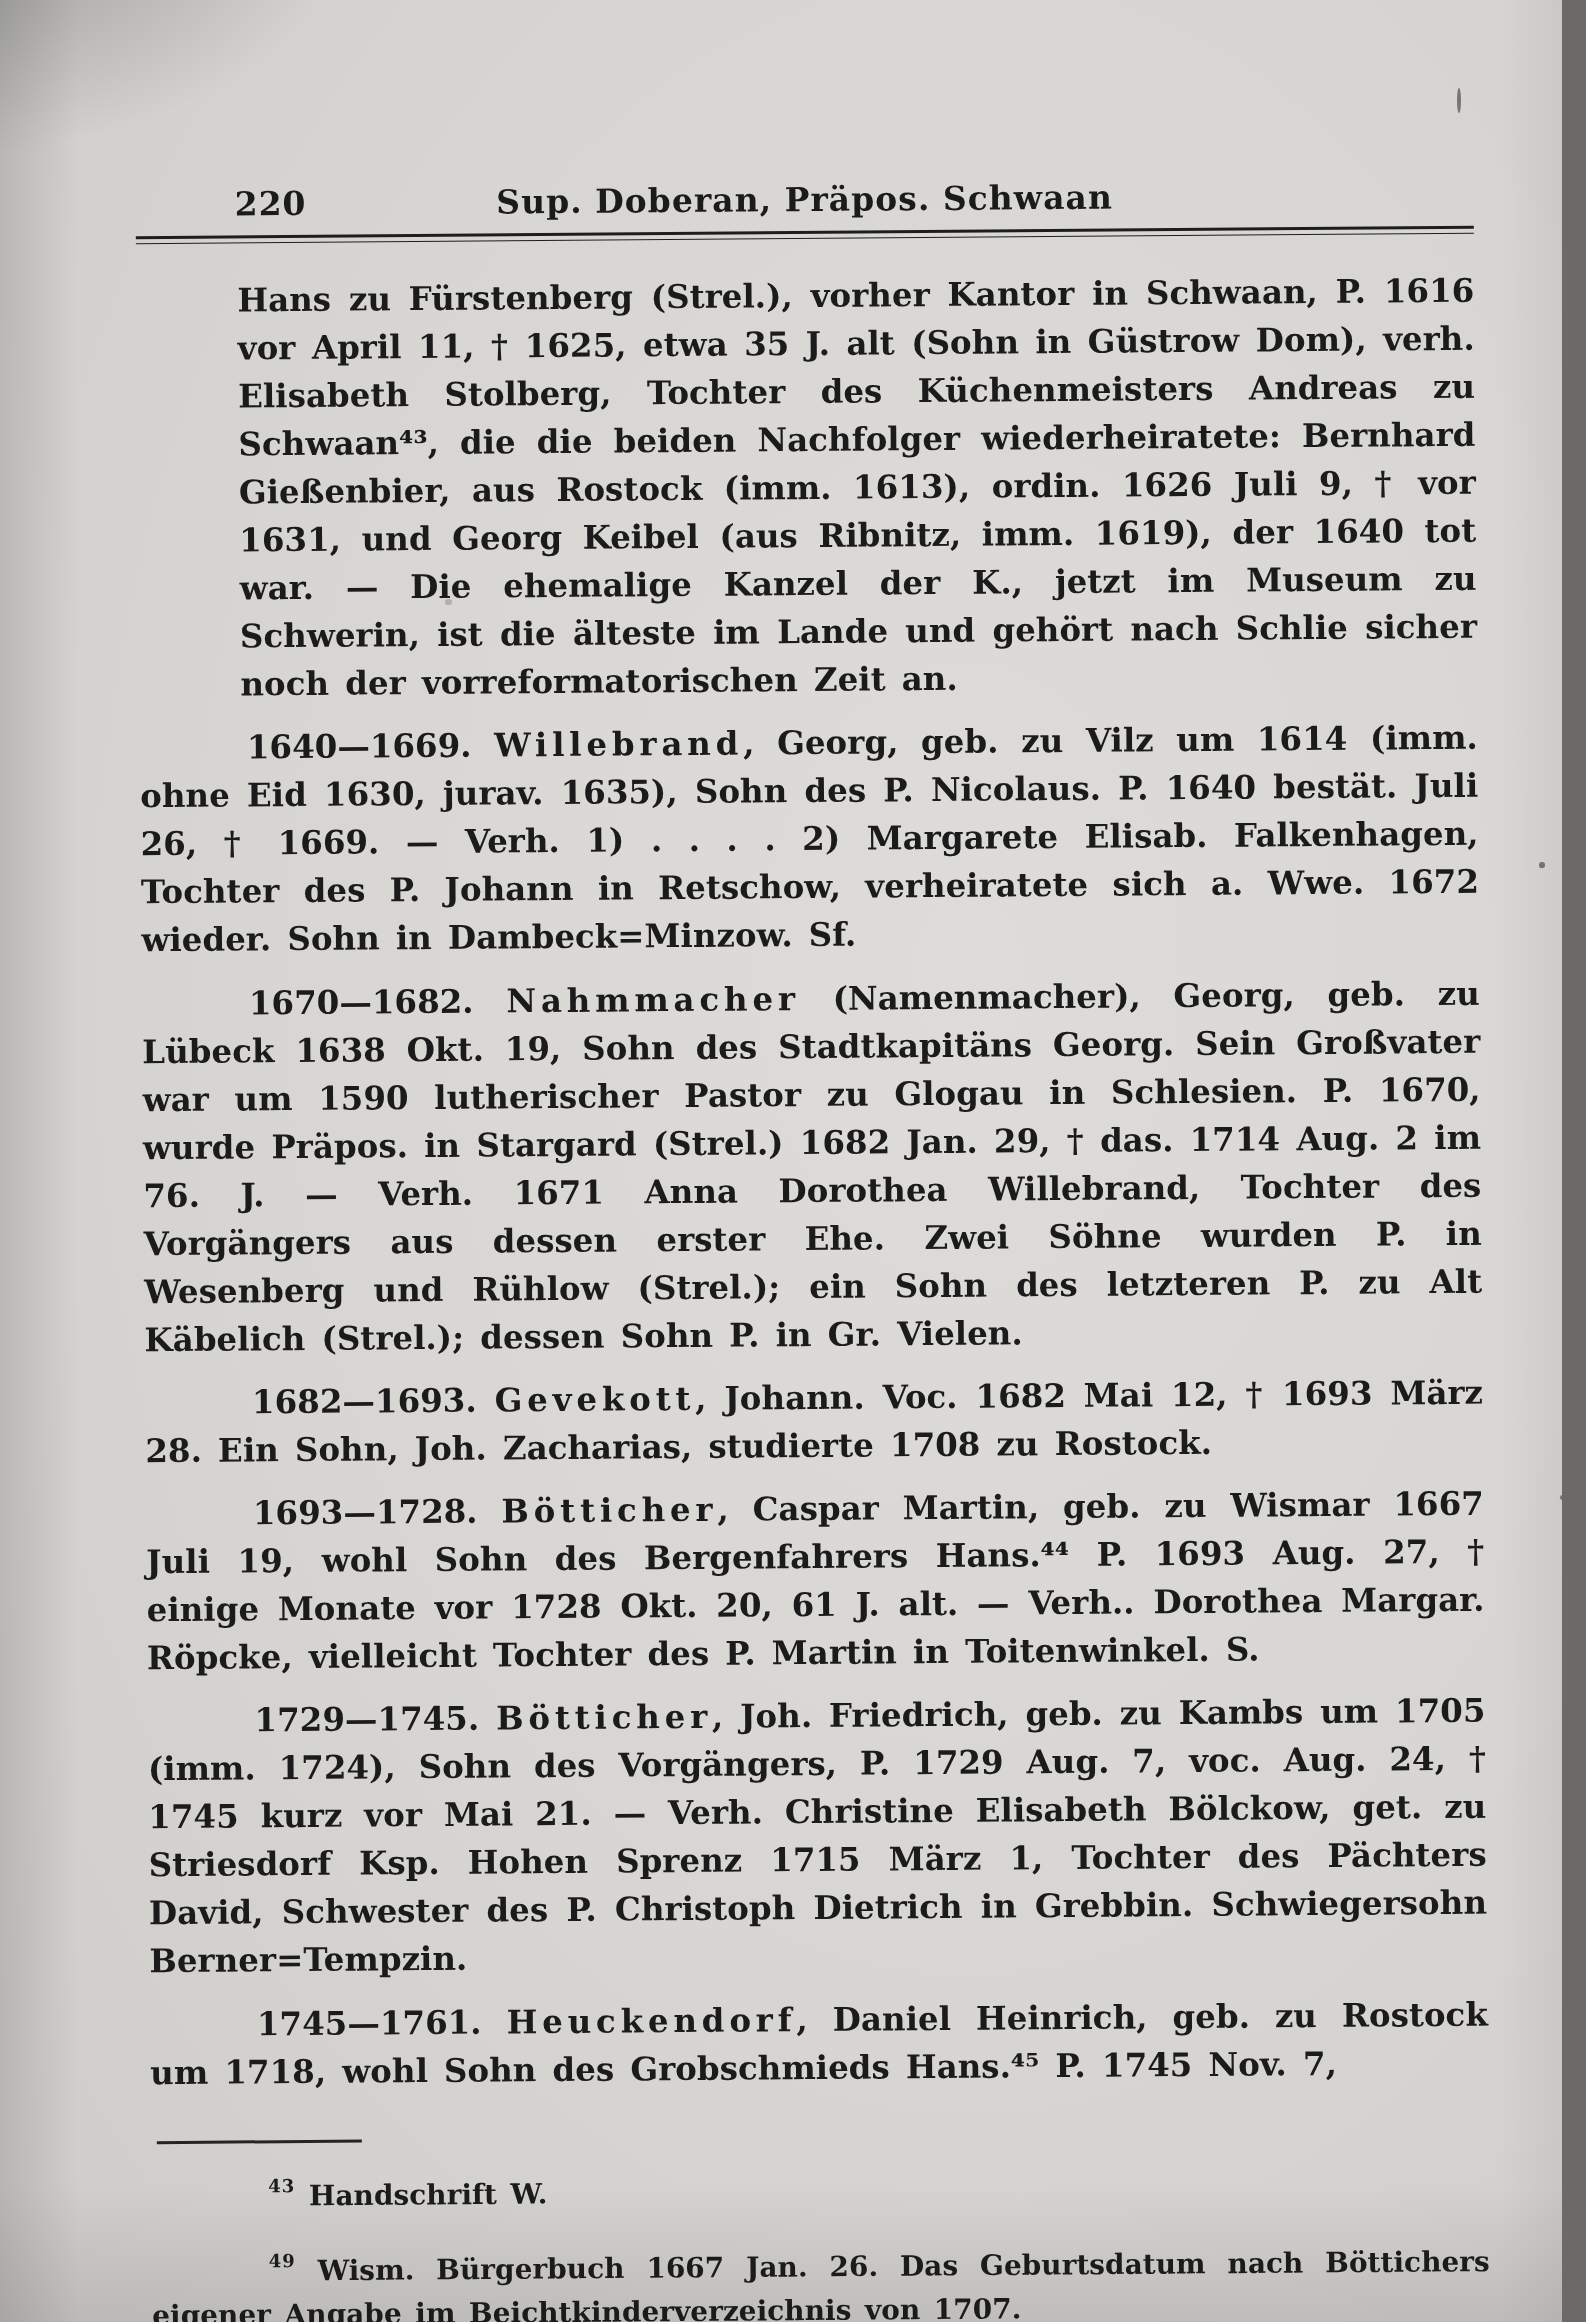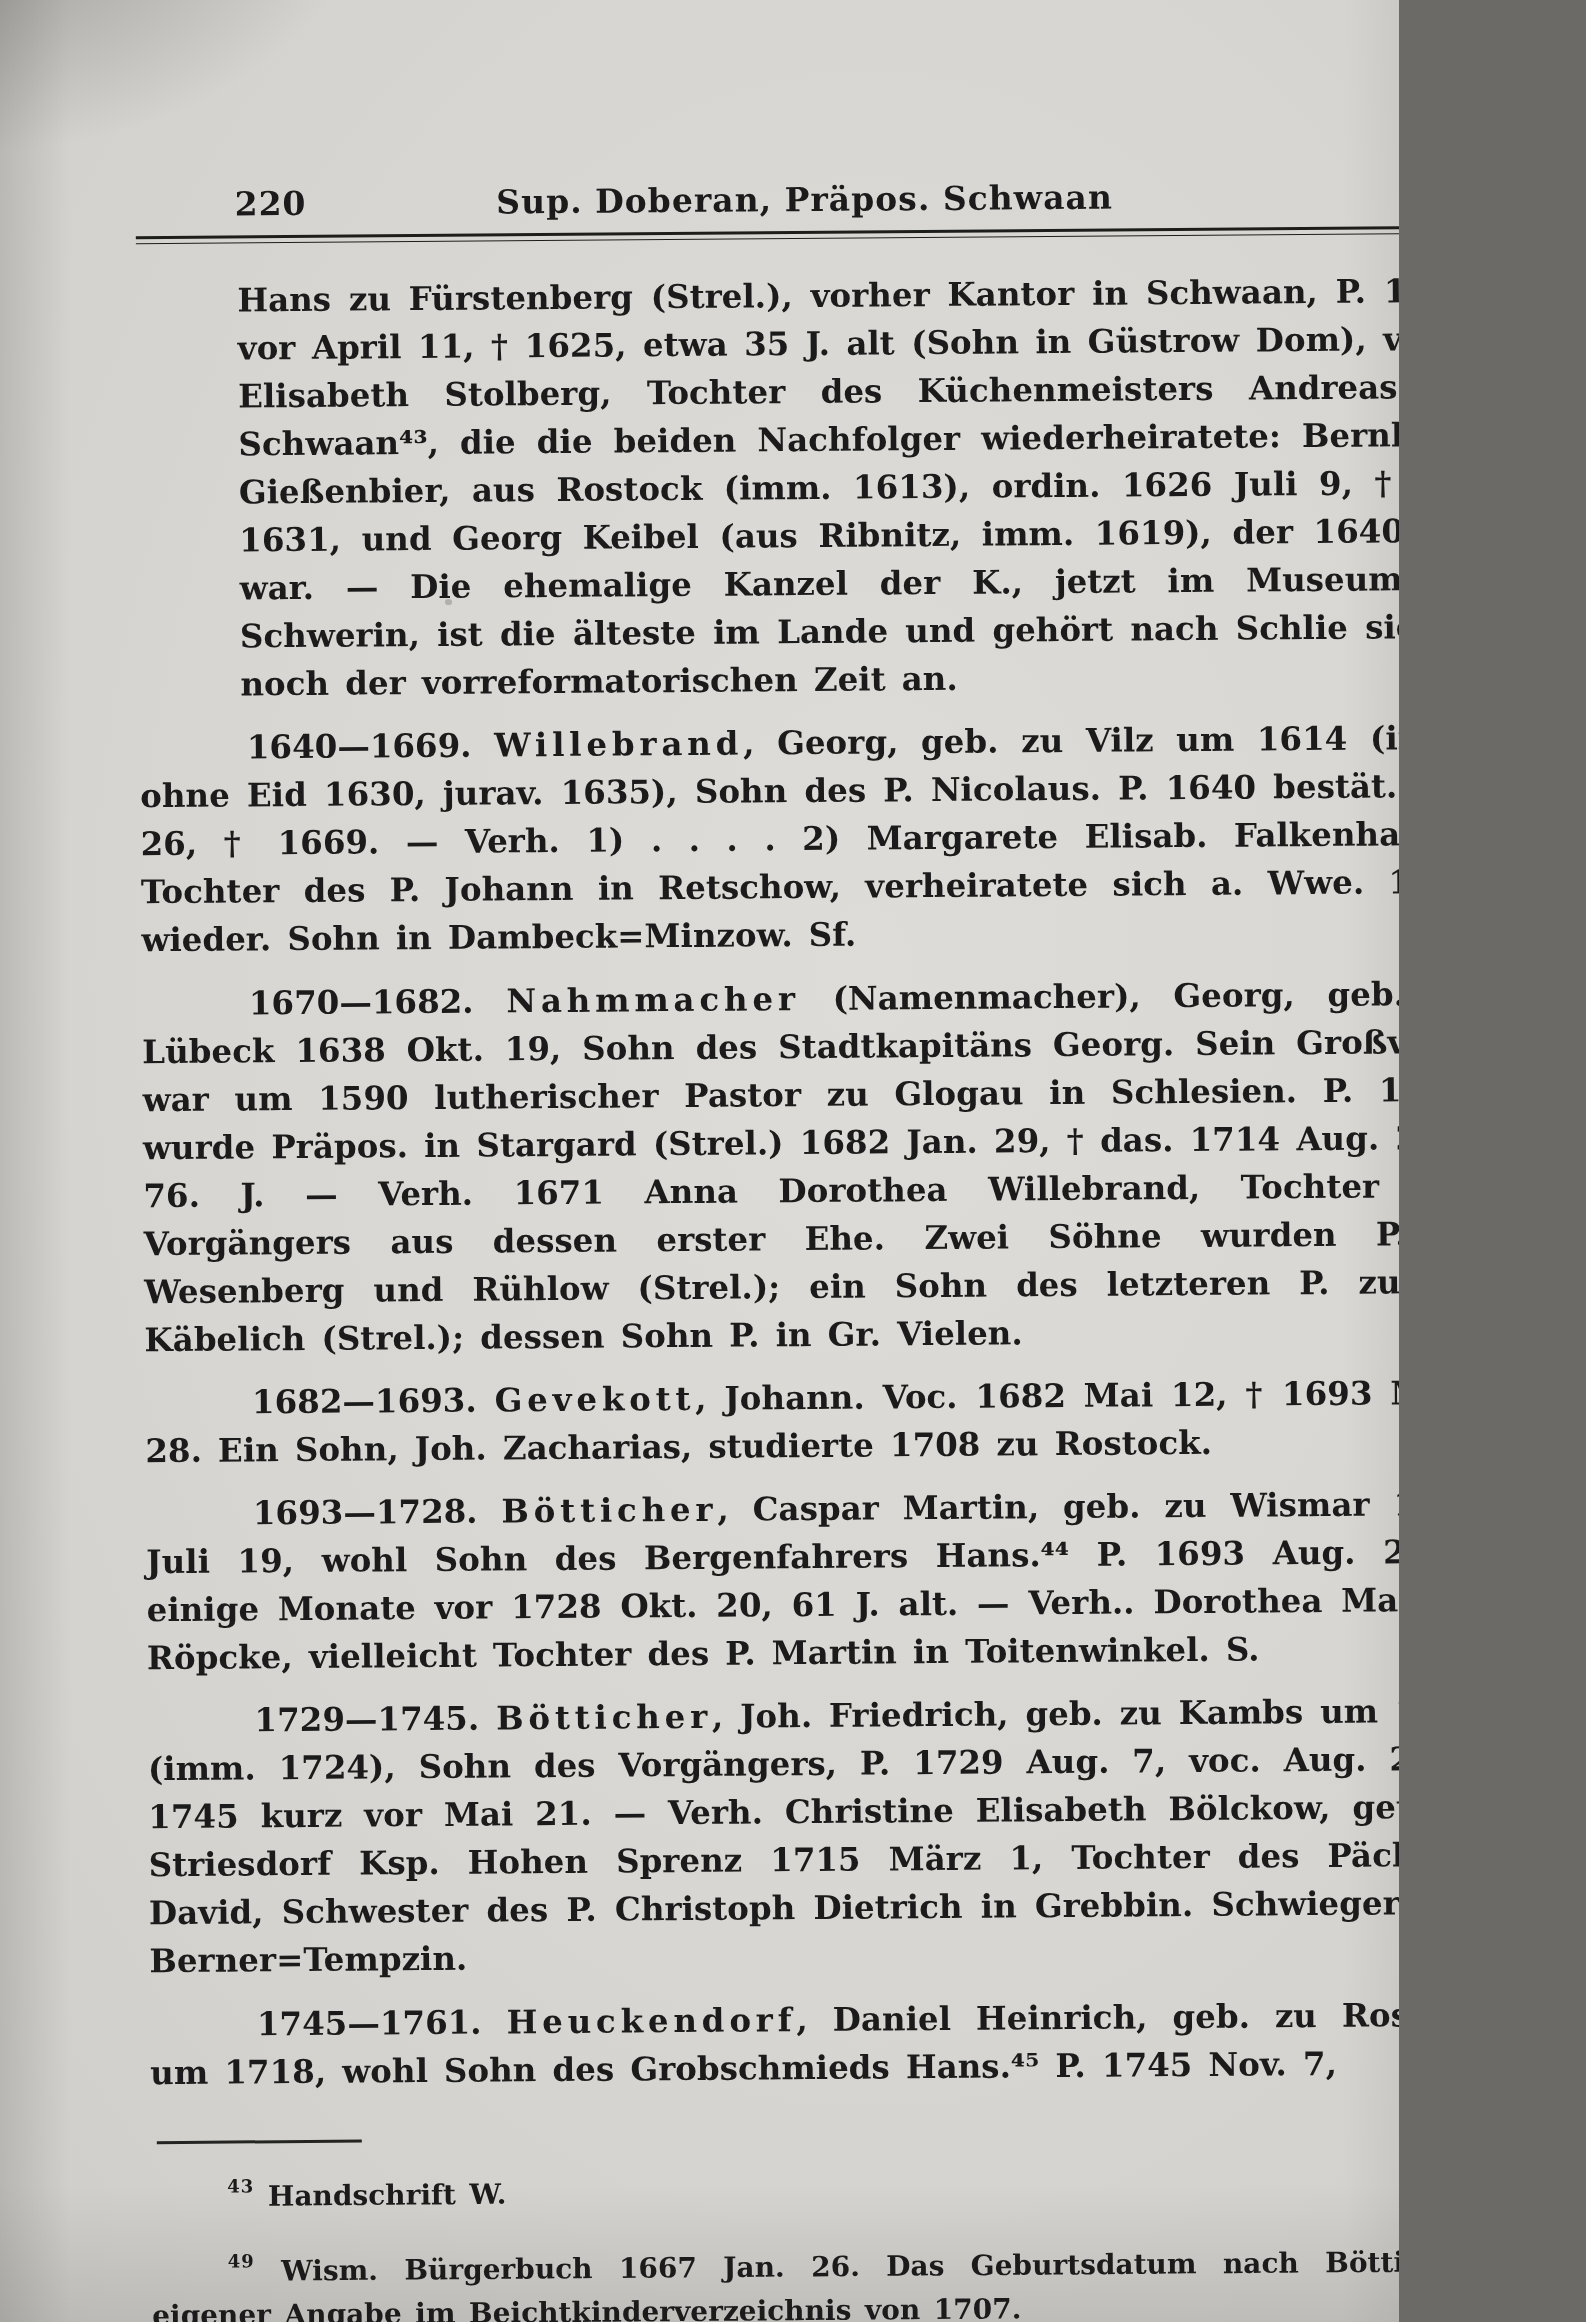--- a/index.html
+++ b/index.html
@@ -1,20 +1,20 @@
 <!DOCTYPE html>
 <html lang="de"><head>
 <meta charset="utf-8">
 <style>
   html, body { margin: 0; padding: 0; }
   body { background: #6b6a66; }
 
   .page {
     position: relative;
-    width: 1399px;
+    width: 1562px;
     height: 2323px;
     overflow: hidden;
     background-color: #d7d6d2;
     background-image:
       radial-gradient(ellipse 669px 401px at -4% -4%, rgba(55,55,52,0.38), rgba(55,55,52,0) 62%),
       linear-gradient(90deg, rgba(85,85,82,0.20) 0%, rgba(85,85,82,0) 5%),
       linear-gradient(270deg, rgba(110,108,104,0.10) 0%, rgba(110,108,104,0) 4%),
       linear-gradient(0deg, rgba(115,113,109,0.22) 0%, rgba(115,113,109,0) 6%),
       radial-gradient(ellipse 1243px 1816px at 62% 42%, #dddcd8 0%, #d7d6d2 55%, #cfceca 100%);
   }
@@ -69,21 +69,21 @@
     background: #242422;
   }
   .footnotes p {
     font-size: 28px;
     line-height: 44px;
     text-align: justify;
     word-spacing: 3.8px;
     text-indent: 76px;
   }
   .footnotes p { margin-top: 21px; }
-  .fn-marker { font-size: 18px; vertical-align: 13.4px; letter-spacing: 1px; }
+  .fn-marker { font-size: 18px; vertical-align: 13.4px; letter-spacing: 1px; margin-left: 41px; }
 </style>
 </head>
 <body>
 
 <div class="page">
 
   <div class="speck" style="left:1457px; top:88px; width:3.8px; height:25px;"></div>
   <div class="speck" style="left:1539px; top:862px; width:5.7px; height:5.7px;"></div>
   <div class="speck" style="left:1560px; top:1495px; width:4.8px; height:4.8px;"></div>
   <div class="speck" style="left:445px; top:599px; width:6.7px; height:5.7px; opacity:.4;"></div>

